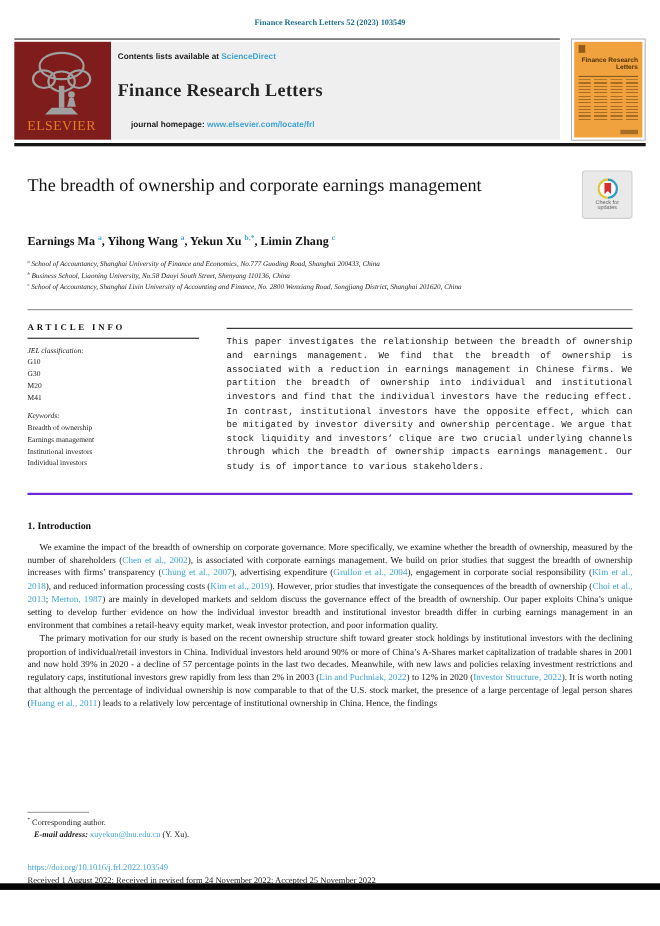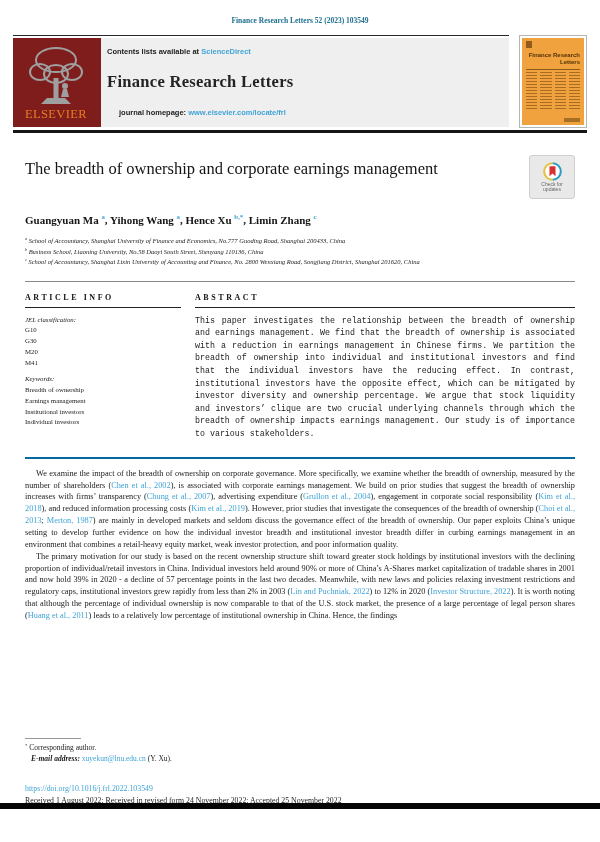--- a/index.html
+++ b/index.html
@@ -51,21 +51,21 @@
   .badge-text{font-family:"Liberation Sans", sans-serif;font-size:5px;line-height:5.5px;
               color:#666;text-align:center;margin-top:1px;}
 
   .authors{margin:15px 25px 0;font-size:11px;font-weight:bold;color:#141414;}
   .authors .sup{font-weight:bold;}
   .affiliations{margin:10px 25px 0;font-size:6.5px;font-style:italic;line-height:1.62;color:#222;}
 
   .rule-thin{margin:13px 25px 0;border-top:1px solid #8a8a8a;}
 
   
-  .info-abstract{margin:11px 25px 0;display:flex;gap:14px;border-bottom:2px solid #0369a1;
+  .info-abstract{margin:11px 25px 0;display:flex;gap:25px;border-bottom:2px solid #6d28d9;
                  padding-bottom:16px;min-height:118px;}
   .col-info{width:156px;flex:0 0 156px;}
   .col-abstract{flex:1;}
   .col-heading{font-size:8px;font-weight:bold;letter-spacing:.32em;color:#141414;}
   .heading-rule{margin-top:5px;border-top:1.3px solid #222;margin-bottom:7px;}
   .info-label{font-size:6.8px;font-style:italic;line-height:1.6;}
   .info-item{font-size:6.8px;line-height:1.6;}
   .kw-gap{height:5px;}
   .abstract-text{font-size:8.3px;line-height:1.52;text-align:justify;color:#1b1b1b;font-family:Liberation Mono, monospace;}
 
@@ -150,21 +150,21 @@
           <path d="M8.2 5.5 h7.6 v12.5 l-3.8 -3.4 -3.8 3.4 z" fill="#d92f2f"></path>
         </svg>
       </span>
       <div class="badge-text">
         <div>Check for</div>
         <div>updates</div>
       </div>
     </div>
   </div>
 
-  <div class="authors"><span>Guangyuan Ma </span><span class="sup link">a</span><span>, Yihong Wang </span><span class="sup link">a</span><span>, Hence Xu </span><span class="sup link">b,*</span><span>, Limin Zhang </span><span class="sup link">c</span></div>
+  <div class="authors"><span>Earnings Ma </span><span class="sup link">a</span><span>, Yihong Wang </span><span class="sup link">a</span><span>, Yekun Xu </span><span class="sup link">b,*</span><span>, Limin Zhang </span><span class="sup link">c</span></div>
 
   <div class="affiliations">
     <div><span class="sup">a</span><span> School of Accountancy, Shanghai University of Finance and Economics, No.777 Guoding Road, Shanghai 200433, China</span></div>
     <div><span class="sup">b</span><span> Business School, Liaoning University, No.58 Daoyi South Street, Shenyang 110136, China</span></div>
     <div><span class="sup">c</span><span> School of Accountancy, Shanghai Lixin University of Accounting and Finance, No. 2800 Wenxiang Road, Songjiang District, Shanghai 201620, China</span></div>
   </div>
 
   <div class="rule-thin"></div>
 
   <div class="info-abstract">
@@ -177,26 +177,26 @@
       <div class="info-item">M20</div>
       <div class="info-item">M41</div>
       <div class="kw-gap"></div>
       <div class="info-label">Keywords:</div>
       <div class="info-item">Breadth of ownership</div>
       <div class="info-item">Earnings management</div>
       <div class="info-item">Institutional investors</div>
       <div class="info-item">Individual investors</div>
     </div>
     <div class="col-abstract">
-      <div class="col-heading">ABSTRACT</div>
       <div class="heading-rule"></div>
       <div class="abstract-text">This paper investigates the relationship between the breadth of ownership and earnings management. We find that the breadth of ownership is associated with a reduction in earnings management in Chinese firms. We partition the breadth of ownership into individual and institutional investors and find that the individual investors have the reducing effect. In contrast, institutional investors have the opposite effect, which can be mitigated by investor diversity and ownership percentage. We argue that stock liquidity and investors’ clique are two crucial underlying channels through which the breadth of ownership impacts earnings management. Our study is of importance to various stakeholders.</div>
     </div>
   </div>
 
+  <div class="intro-heading">1. Introduction</div>
   <div class="intro-para"><span>We examine the impact of the breadth of ownership on corporate governance. More specifically, we examine whether the breadth of ownership, measured by the number of shareholders (</span><span class="link">Chen et al., 2002</span><span>), is associated with corporate earnings management. We build on prior studies that suggest the breadth of ownership increases with firms’ transparency (</span><span class="link">Chung et al., 2007</span><span>), advertising expenditure (</span><span class="link">Grullon et al., 2004</span><span>), engagement in corporate social responsibility (</span><span class="link">Kim et al., 2018</span><span>), and reduced information processing costs (</span><span class="link">Kim et al., 2019</span><span>). However, prior studies that investigate the consequences of the breadth of ownership (</span><span class="link">Choi et al., 2013</span><span>; </span><span class="link">Merton, 1987</span><span>) are mainly in developed markets and seldom discuss the governance effect of the breadth of ownership. Our paper exploits China’s unique setting to develop further evidence on how the individual investor breadth and institutional investor breadth differ in curbing earnings management in an environment that combines a retail-heavy equity market, weak investor protection, and poor information quality.</span></div>
   <div class="intro-para"><span>The primary motivation for our study is based on the recent ownership structure shift toward greater stock holdings by institutional investors with the declining proportion of individual/retail investors in China. Individual investors held around 90% or more of China’s A-Shares market capitalization of tradable shares in 2001 and now hold 39% in 2020 - a decline of 57 percentage points in the last two decades. Meanwhile, with new laws and policies relaxing investment restrictions and regulatory caps, institutional investors grew rapidly from less than 2% in 2003 (</span><span class="link">Lin and Puchniak, 2022</span><span>) to 12% in 2020 (</span><span class="link">Investor Structure, 2022</span><span>). It is worth noting that although the percentage of individual ownership is now comparable to that of the U.S. stock market, the presence of a large percentage of legal person shares (</span><span class="link">Huang et al., 2011</span><span>) leads to a relatively low percentage of institutional ownership in China. Hence, the findings</span></div>
 
   <div class="footnote-block">
     <div class="footnote-rule"></div>
     <div class="footnote-line"><span class="sup">*</span><span> Corresponding author.</span></div>
     <div class="email-line"><span class="ital-bold">E-mail address:</span><span> </span><span class="link">xuyekun@lnu.edu.cn</span><span> (Y. Xu).</span></div>
   </div>
 
   <div class="footer-block">

